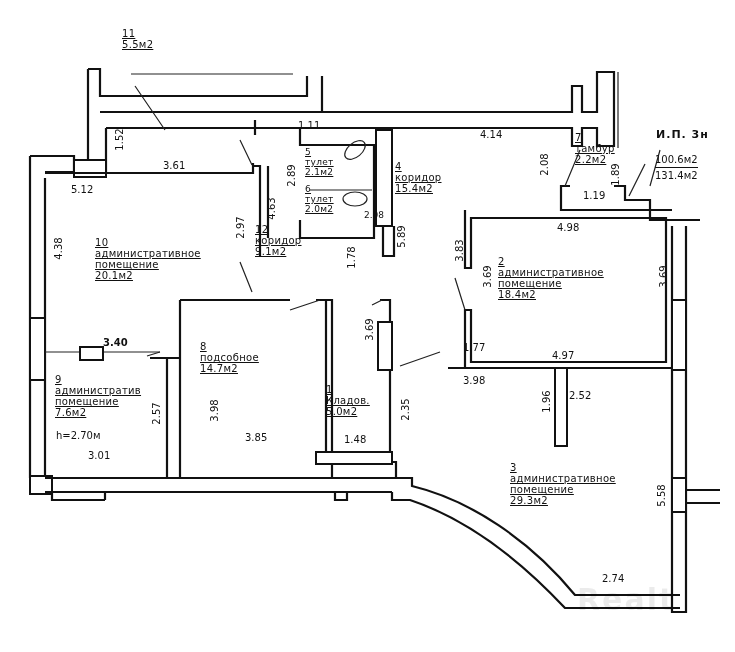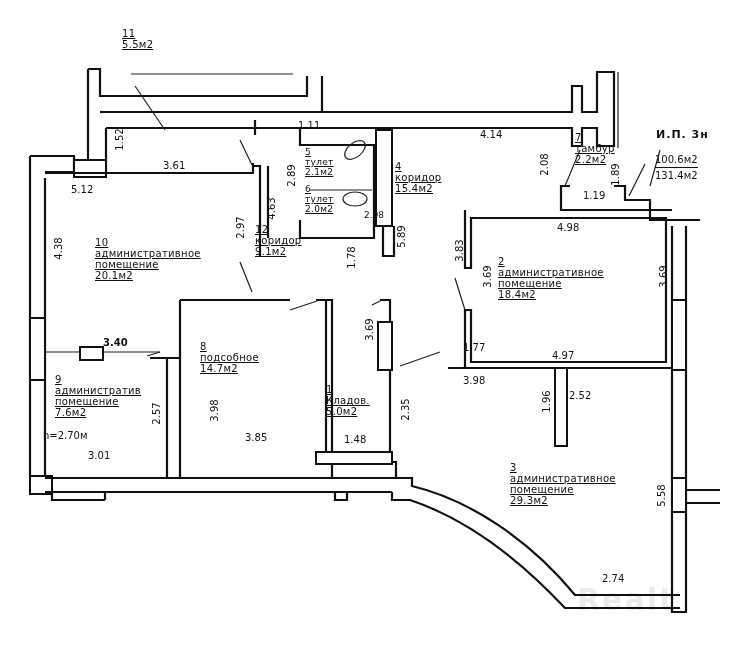--- a/index.html
+++ b/index.html
@@ -126,21 +126,21 @@
   <div>подсобное</div>
   <div>14.7м2</div>
 </div>
 
 <div class="lbl" style="left:55px;top:374px;width:100px;">
   <div>9</div>
   <div>административ</div>
   <div>помещение</div>
   <div>7.6м2</div>
 </div>
-<div class="dim" style="left:43px;top:430px;">h=2.70м</div>
+<div class="dim" style="left:56px;top:430px;">h=2.70м</div>
 
 <div class="lbl" style="left:326px;top:384px;width:60px;">
   <div>1</div>
   <div>Кладов.</div>
   <div>5.0м2</div>
 </div>
 
 <div class="lbl" style="left:510px;top:462px;width:130px;">
   <div>3</div>
   <div>административное</div>

